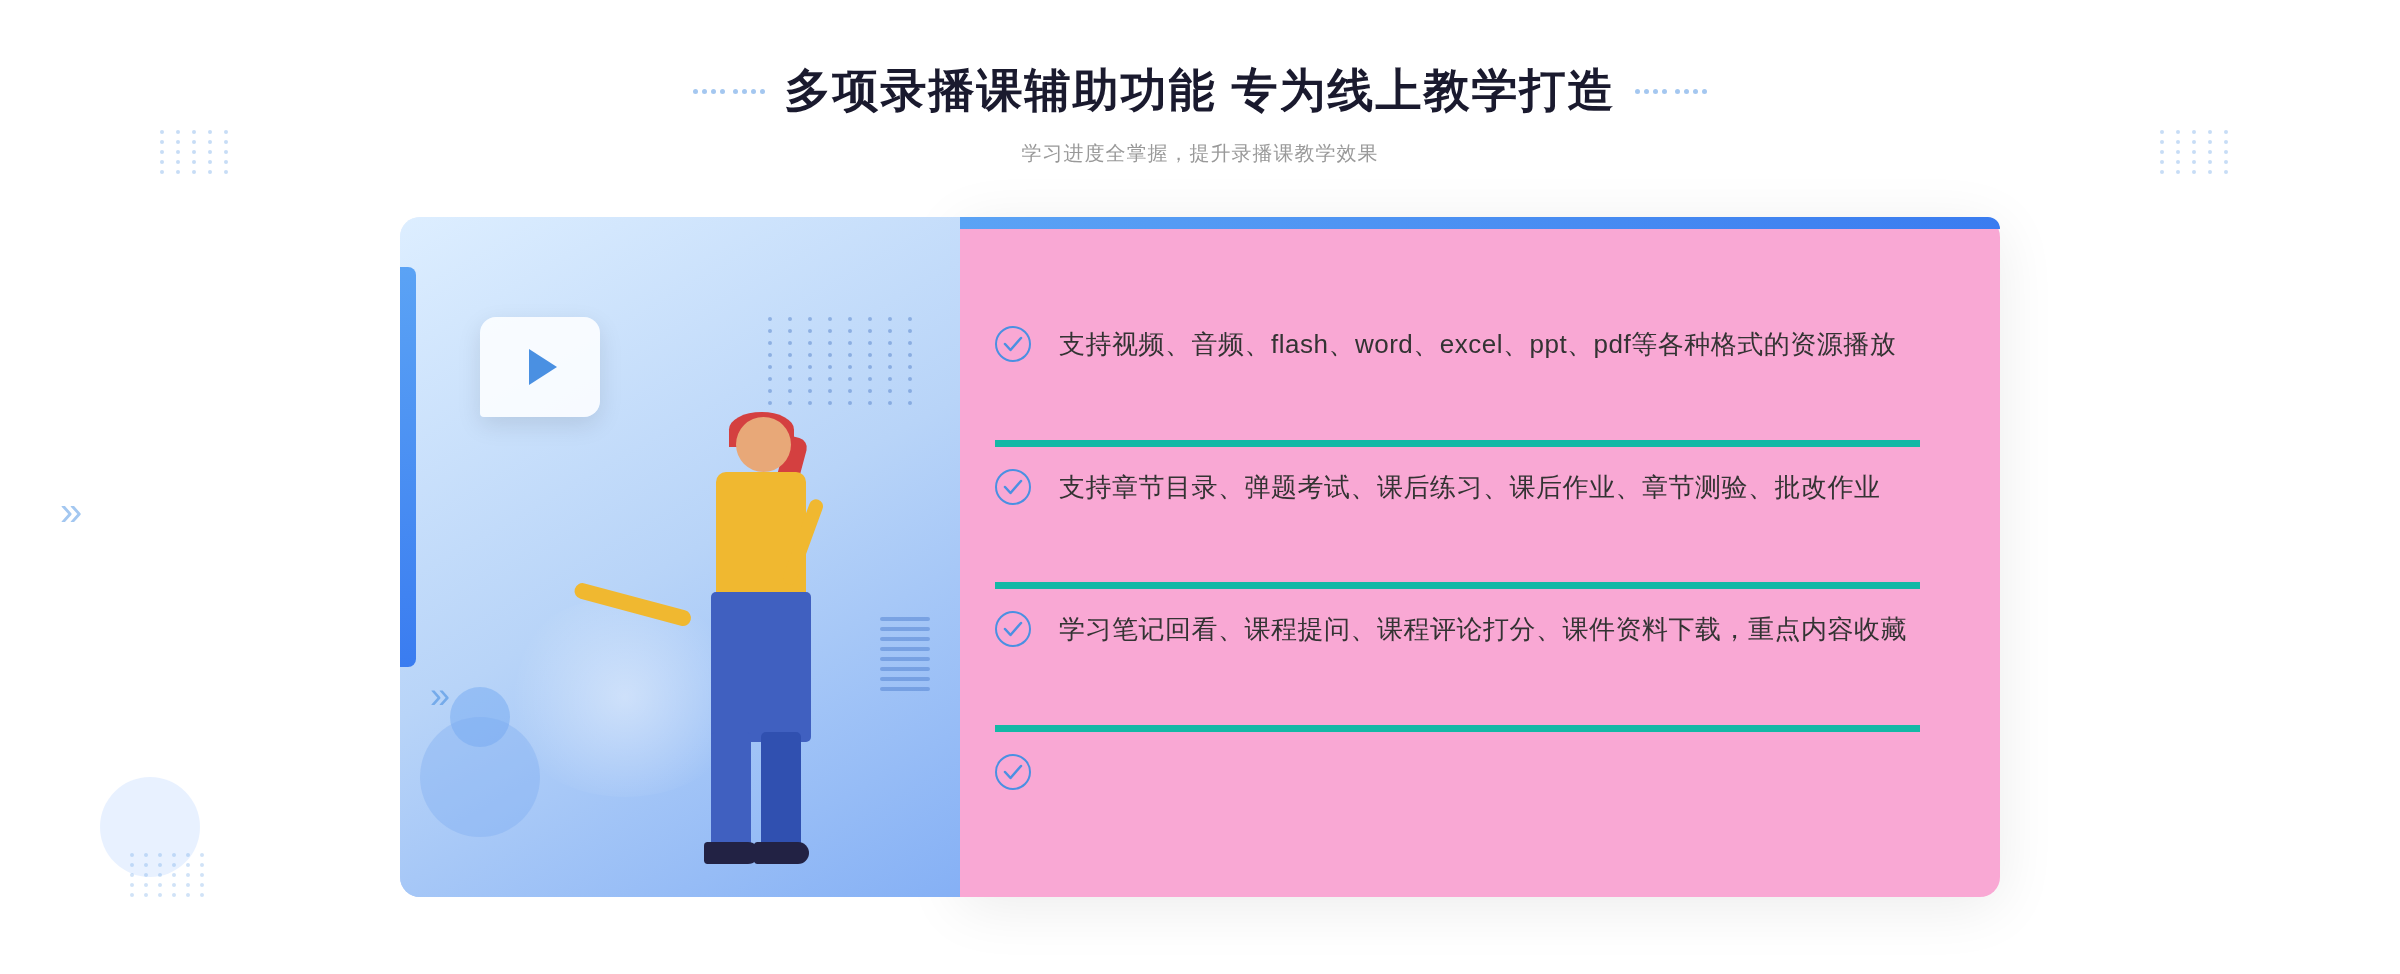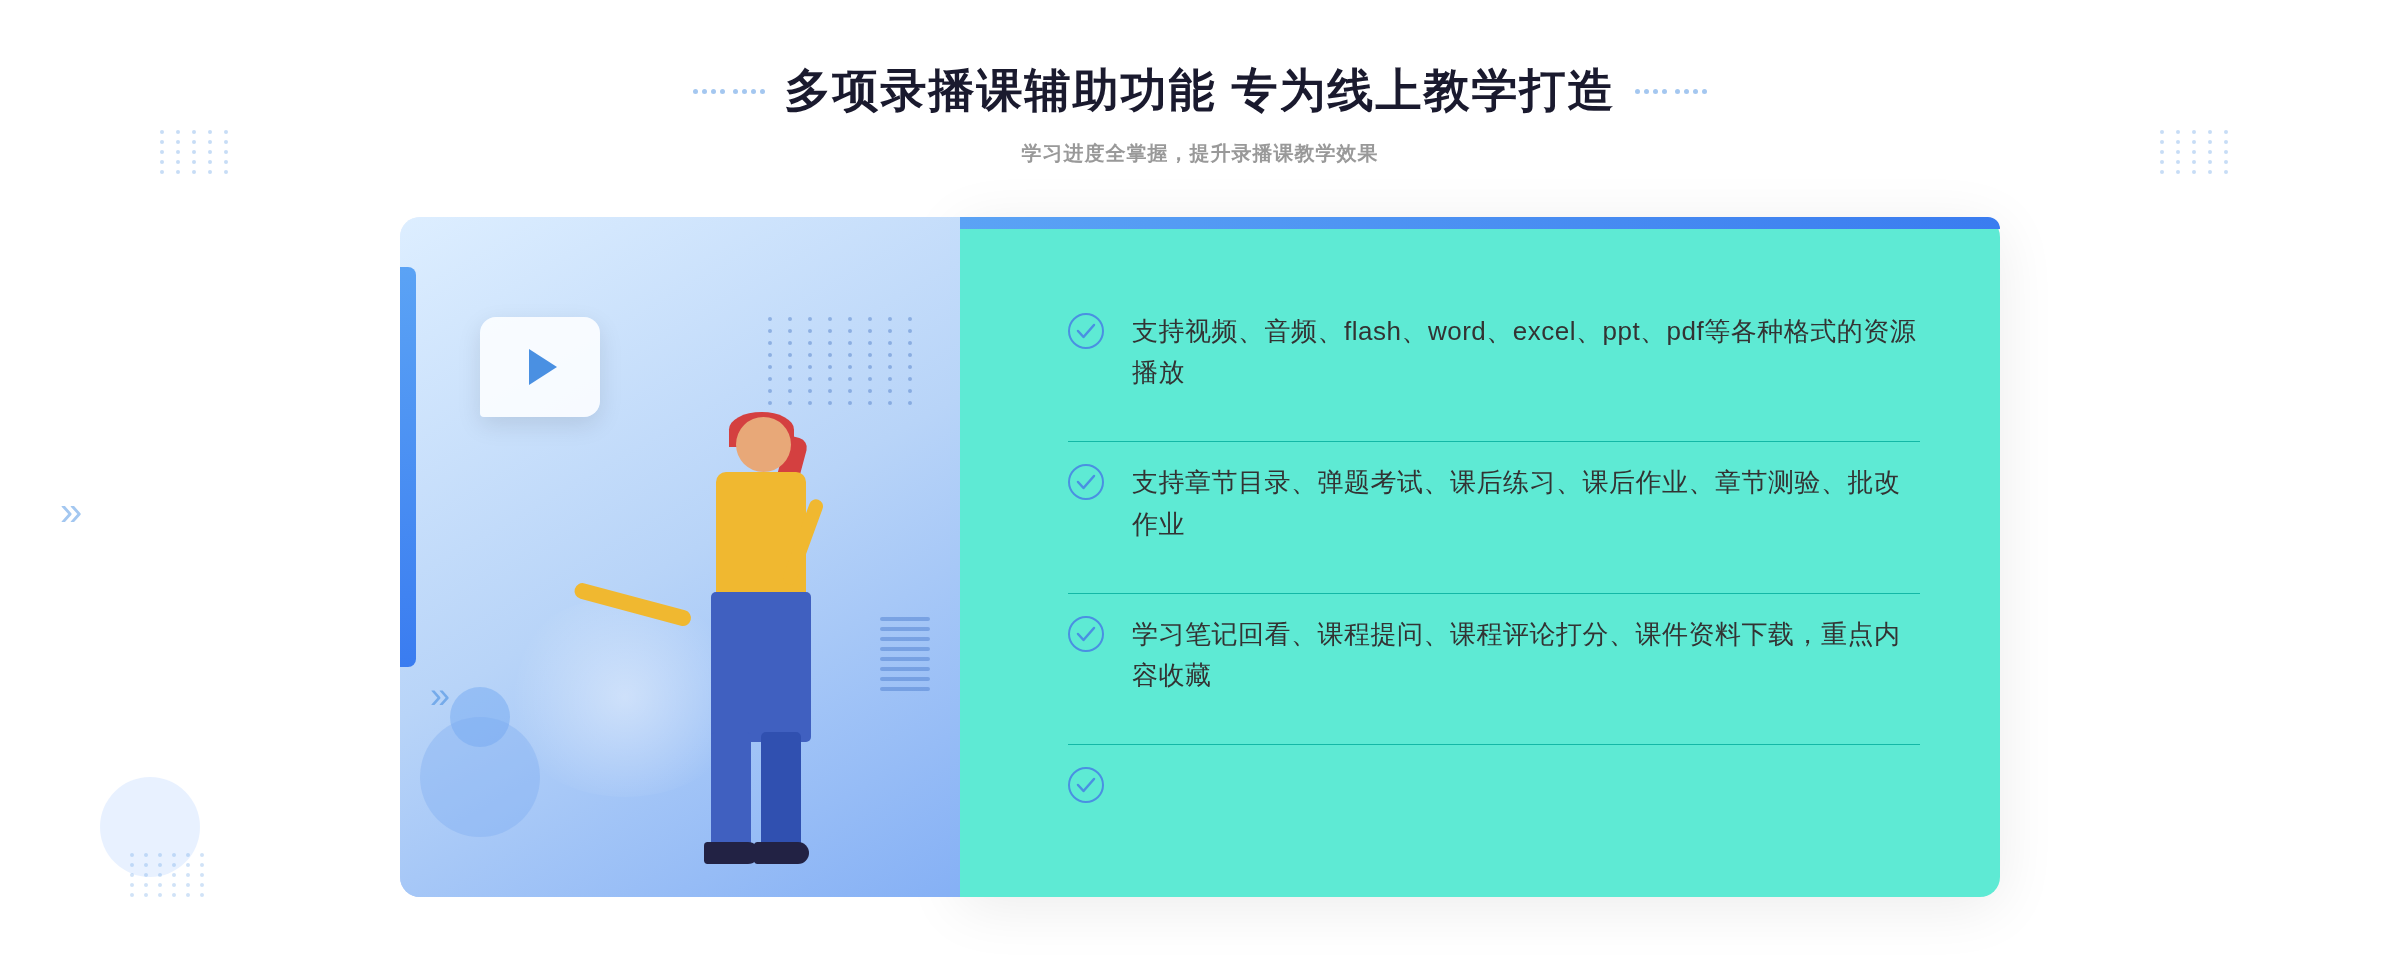--- a/index.html
+++ b/index.html
@@ -89,21 +89,21 @@
       height: 5px;
       background: #4a90e2;
       border-radius: 50%;
       opacity: 0.5;
     }
 
     .subtitle {
       font-size: 20px;
       color: #999999;
       letter-spacing: 1px;
-      font-weight: 700;
+      font-weight: 400;
     }
 
     
     .content-area {
       display: flex;
       align-items: stretch;
       width: 1600px;
       max-width: 1600px;
       gap: 0;
       position: relative;
@@ -367,23 +367,23 @@
       left: 100px;
       width: 250px;
       height: 200px;
       border-radius: 50%;
       background: radial-gradient(circle, rgba(255,255,255,0.4) 0%, transparent 70%);
     }
 
     
     .features-panel {
       flex: 1;
-      background: #5eead4;
+      background: #f9a8d4;
       border-radius: 0 20px 20px 0;
-      padding: 60px 80px 60px 108px;
+      padding: 60px 80px 60px 35px;
       box-shadow: 0 10px 60px rgba(0,0,0,0.08);
       display: flex;
       flex-direction: column;
       justify-content: flex-end;
       min-height: 680px;
     }
 
     
     .top-accent {
       position: absolute;
@@ -396,21 +396,21 @@
     }
 
     .feature-item {
       display: flex;
       align-items: flex-start;
       gap: 28px;
       padding: 20px 0;
     }
 
     .feature-item + .feature-item {
-      border-top: 1px solid #14b8a6;
+      border-top: 7px solid #14b8a6;
     }
 
     .check-icon {
       flex-shrink: 0;
       width: 36px;
       height: 36px;
       margin-top: 2px;
     }
 
     .check-icon svg {

